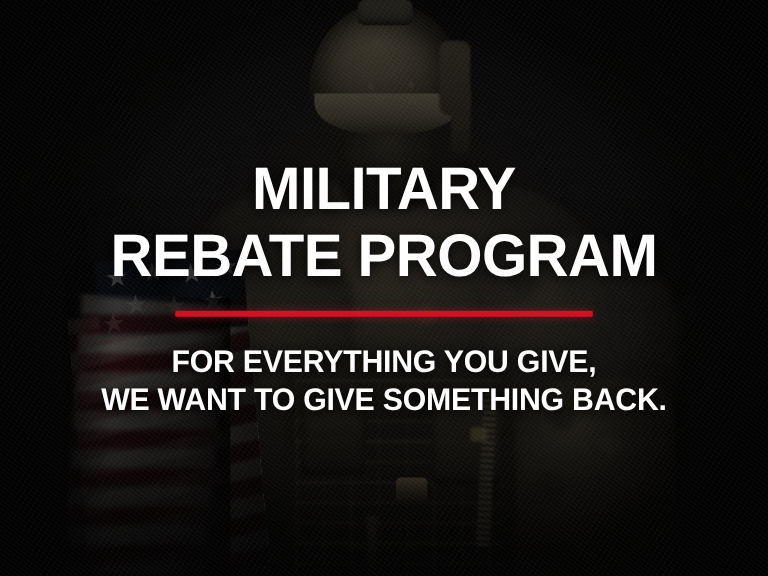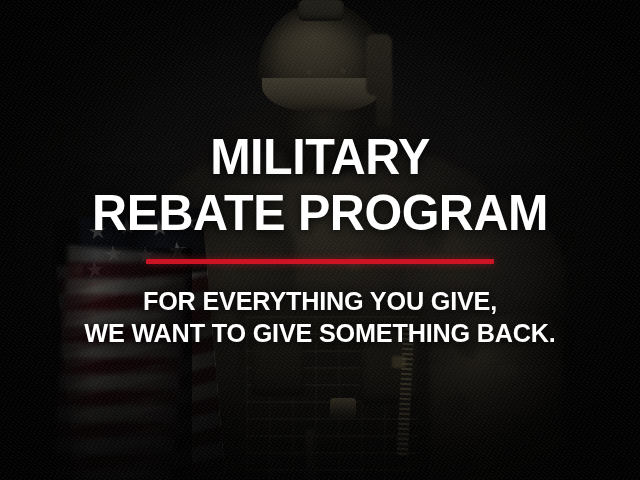--- a/index.html
+++ b/index.html
@@ -346,20 +346,21 @@
       repeating-linear-gradient(37deg, rgba(255,255,255,.5) 0 1px, transparent 1px 3px),
       repeating-linear-gradient(121deg, rgba(255,255,255,.4) 0 1px, transparent 1px 4px);
   }
 
   
   .content {
     position: absolute;
     inset: 0;
     display: flex;
     flex-direction: column;
+    align-items: center;
     z-index: 8;
     text-align: center;
   }
 
   .headline {
     margin: 0;
     padding: 0;
     color: #ffffff;
     font-family: "Liberation Sans", sans-serif;
     font-weight: 700;

